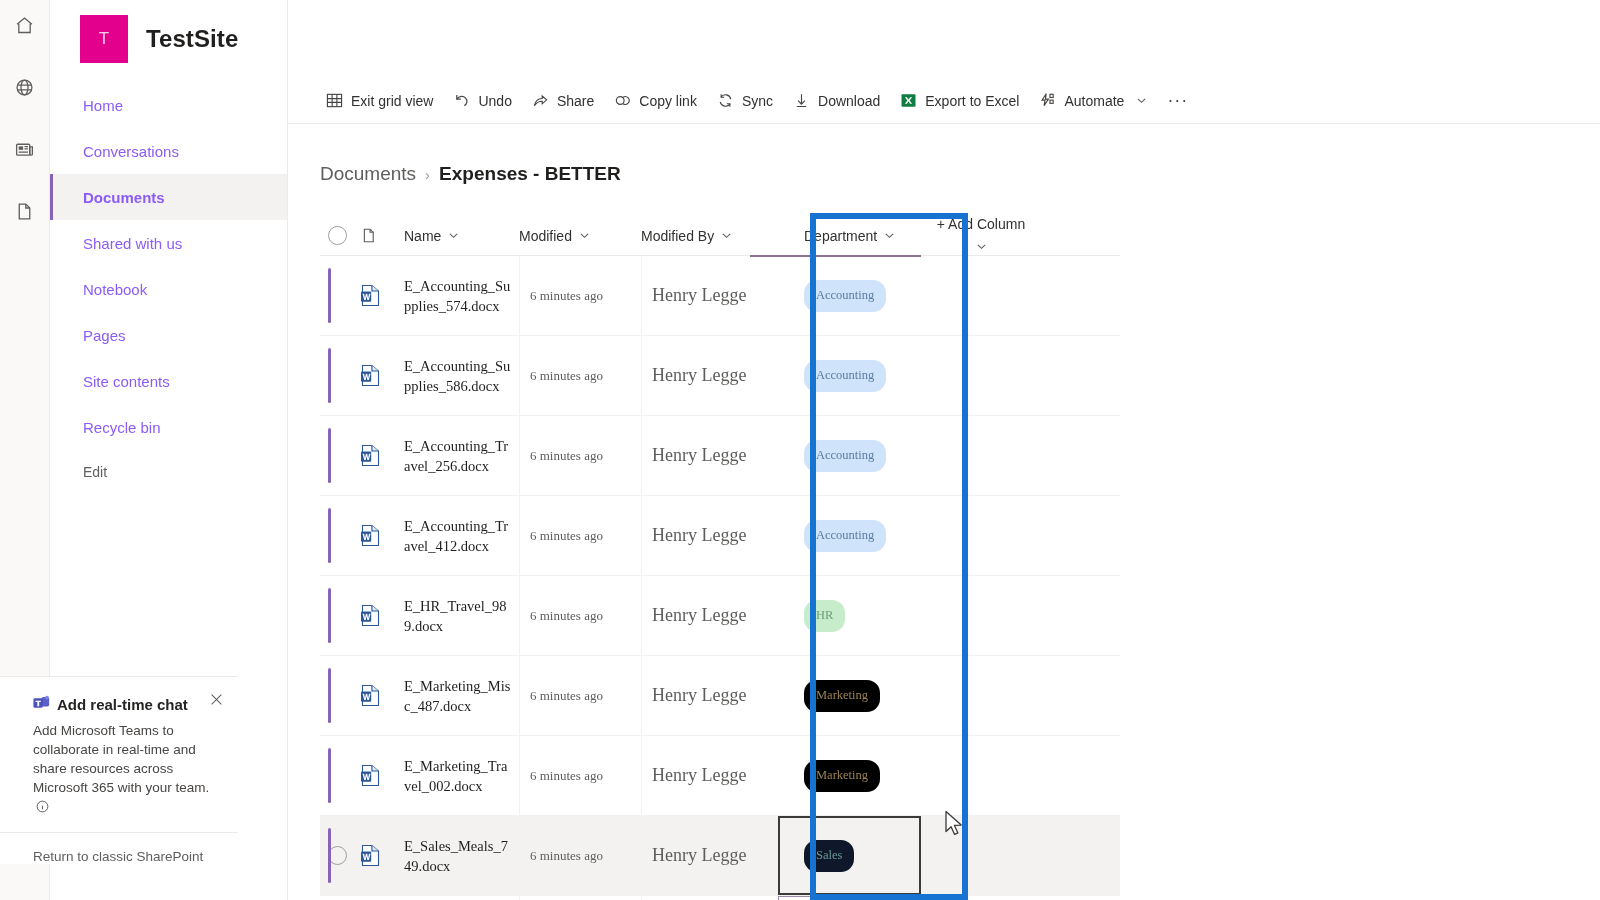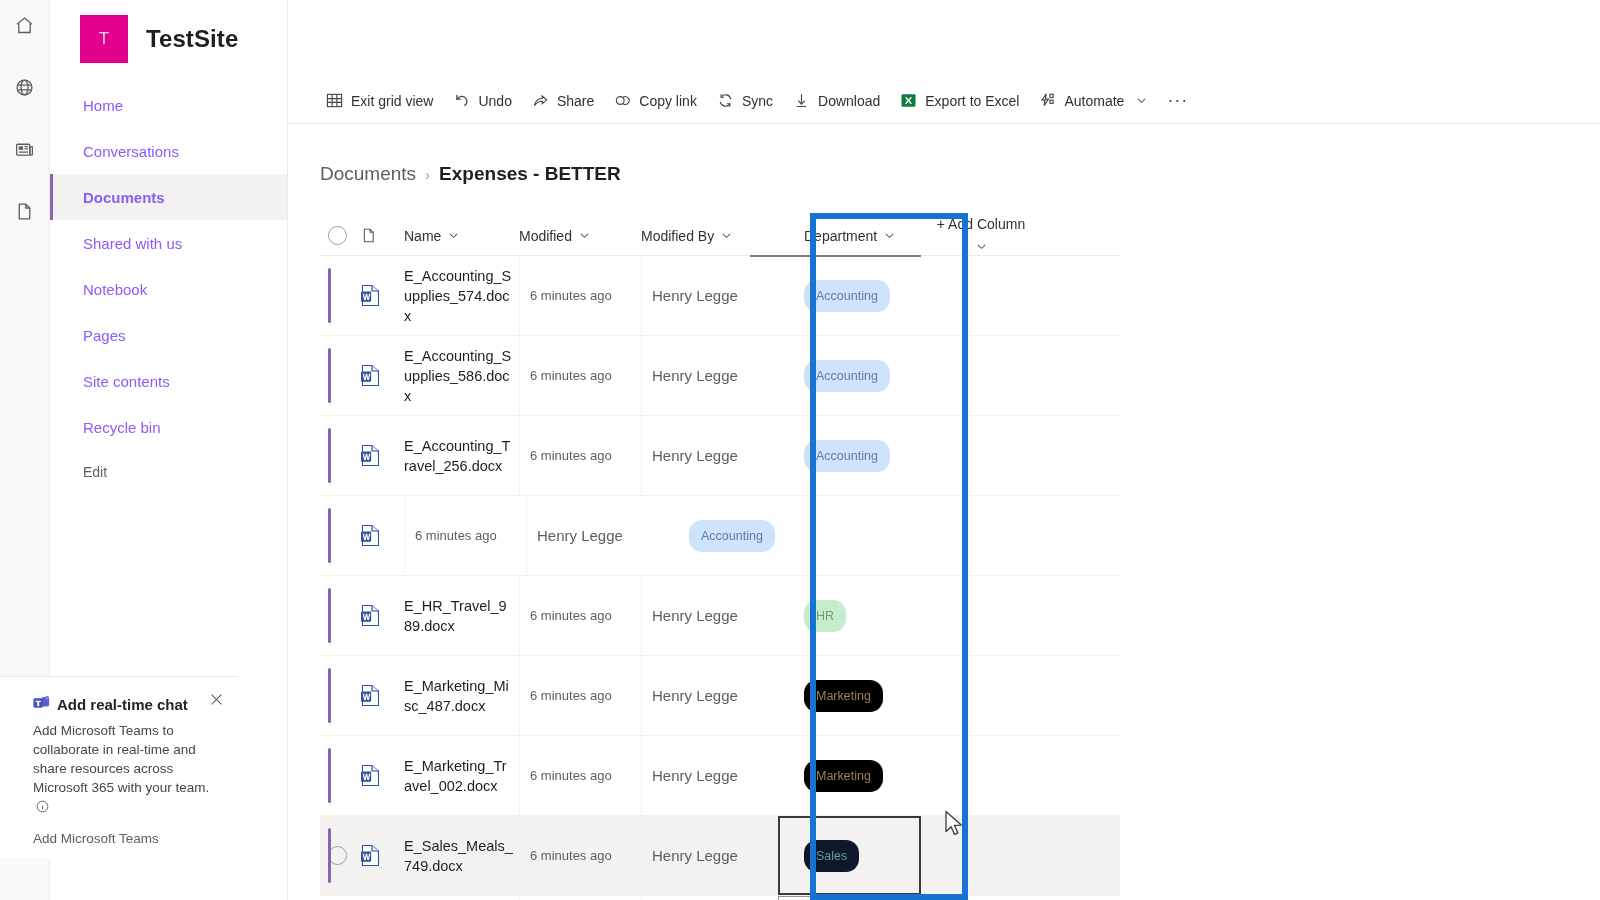--- a/index.html
+++ b/index.html
@@ -122,32 +122,32 @@
   .c-add   { width: 130px; padding-left: 10px; flex-direction: column; }
 
   .circle-sel {
     width: 19px; height: 19px; border: 1.4px solid #a19f9d; border-radius: 50%;
     cursor: pointer; background: transparent;
   }
   .hdr-doc-icon { color: #605e5c; }
 
   .row {
     display: flex; align-items: stretch; position: relative;
-    border-bottom: 1px solid #f3f2f1; min-height: 80px;
+    border-bottom: 1px solid #f3f2f1; min-height: 80px; font-family: Liberation Serif, serif;
   }
   .row.selected { background: #f3f2f1; }
   .row::before {
     content: ""; position: absolute; left: 8px; top: 12px; bottom: 12px;
     width: 3px; background: #8764b8; border-radius: 2px;
   }
   .cell { display: flex; align-items: center; font-size: 13.5px; color: #323130; }
   .cell.c-mod, .cell.c-modby { color: #605e5c; border-left: 1px solid #f3f2f1; padding-left: 10px; }
   .cell.c-name { font-size: 14.5px; color: #201f1e; line-height: 20px; word-break: break-all; padding-right: 6px; }
   .cell.c-mod { font-size: 13px; }
-  .cell.c-modby { font-size: 15px; text-align: right; }
+  .cell.c-modby { font-size: 18px; text-align: right; }
 
   .wicon { width: 22px; height: 24px; position: relative; }
 
   .tag {
     display: inline-flex; align-items: center; justify-content: center;
     height: 32px; padding: 0 12px; border-radius: 13px;
     font-size: 12.5px; white-space: nowrap;
   }
   .tag-accounting { background: #cfe4fa; color: #5b7da3; }
   .tag-hr         { background: #c7eccb; color: #6f9d75; }
@@ -262,20 +262,21 @@
         </svg>
       </span>
       <span>Add real-time chat</span>
     </div>
     <div class="promo-body"><span>Add Microsoft Teams to collaborate in real-time and share resources across Microsoft 365 with your team.</span><span class="promo-info"><svg width="13" height="13" viewBox="0 0 16 16" fill="none" stroke="#605e5c" stroke-width="1.2">
             <circle cx="8" cy="8" r="6.6"></circle>
             <path d="M8 4.6v.2M8 7v4.4"></path>
           </svg></span></div>
     <div class="promo-link">Add Microsoft Teams</div>
   </div>
+  <div class="classic-link">Return to classic SharePoint</div>
 
   <div class="cmdbar">
     <div class="cmd">
       <span class="gl">
         <svg width="17" height="17" viewBox="0 0 18 18" fill="none" stroke="currentColor" stroke-width="1.2">
             <rect x="1.5" y="2.5" width="15" height="13"></rect>
             <path d="M1.5 7h15M1.5 11h15M6.5 2.5v13M11.5 2.5v13"></path>
           </svg>
       </span>
       <span>Exit grid view</span>
@@ -482,20 +483,23 @@
         <div class="row">
           <div class="cell c-check"></div>
           <div class="cell c-icon">
             <span class="wicon"><svg width="21" height="23" viewBox="0 0 21 23">
                 <path d="M2.5 1.5h9.4L18.5 7v14.5H2.5z" fill="#ffffff" stroke="#2b579a" stroke-width="1.1"></path>
                 <path d="M11.9 1.5V7h6.6" fill="#dfe9f5" stroke="#2b579a" stroke-width="1.1"></path>
                 <rect x="1" y="7.6" width="10.2" height="10.2" rx="1" fill="#2b579a"></rect>
                 <path d="M2.6 9.8h1.5l.9 4.2.9-4.2h1.3l.9 4.2.9-4.2h1.5l-1.6 6.1H7.4L6.6 12l-.8 3.9H4.2z" fill="#fff"></path>
               </svg></span>
           </div>
+          <div class="cell c-name">
+            <span>E_Accounting_Travel_412.docx</span>
+          </div>
           <div class="cell c-mod">
             <span>6 minutes ago</span>
           </div>
           <div class="cell c-modby">
             <span>Henry Legge</span>
           </div>
           <div class="cell c-dept">
             <div class="dept-wrap">
               <span class="tag tag-accounting">Accounting</span>
             </div>

